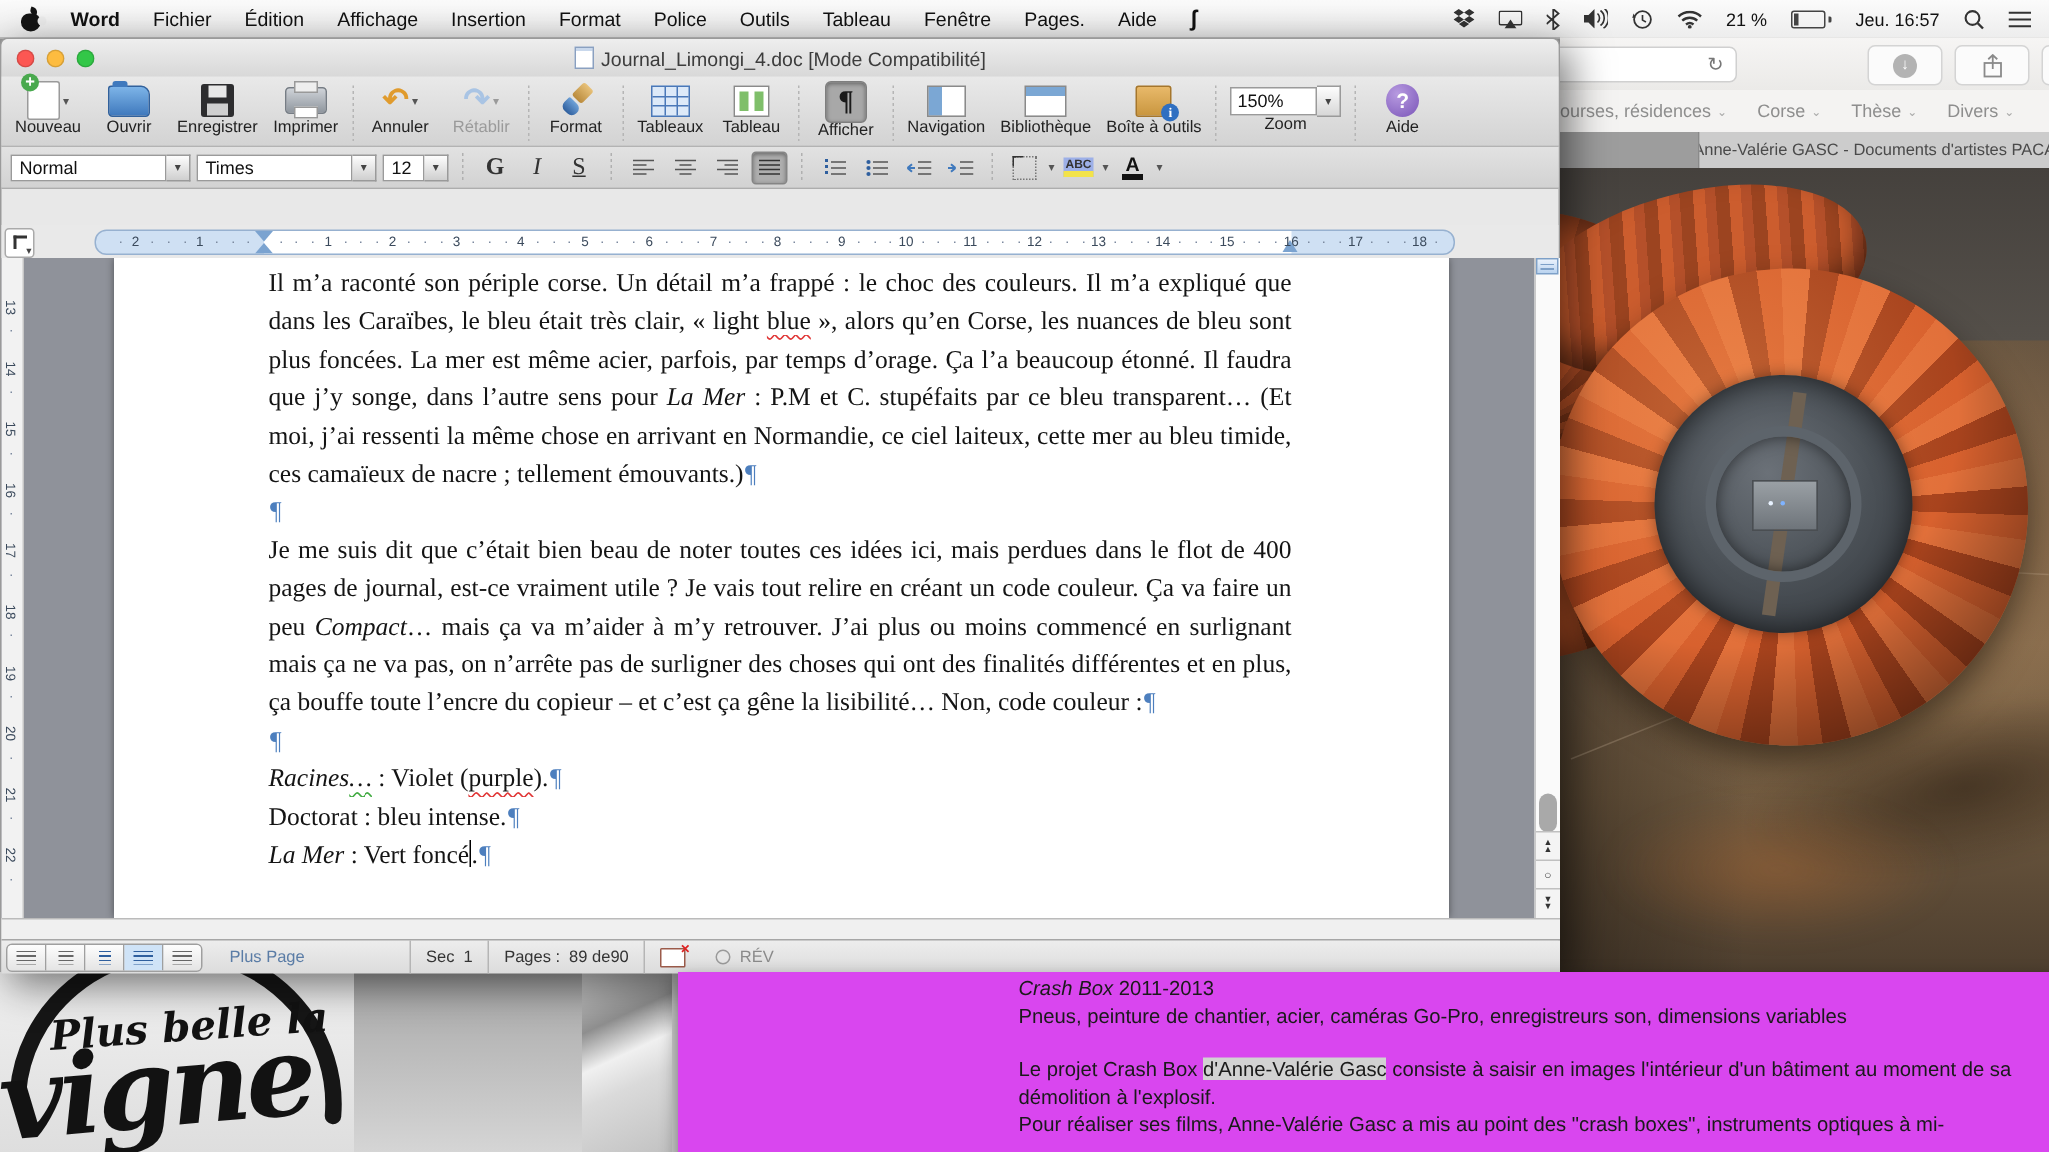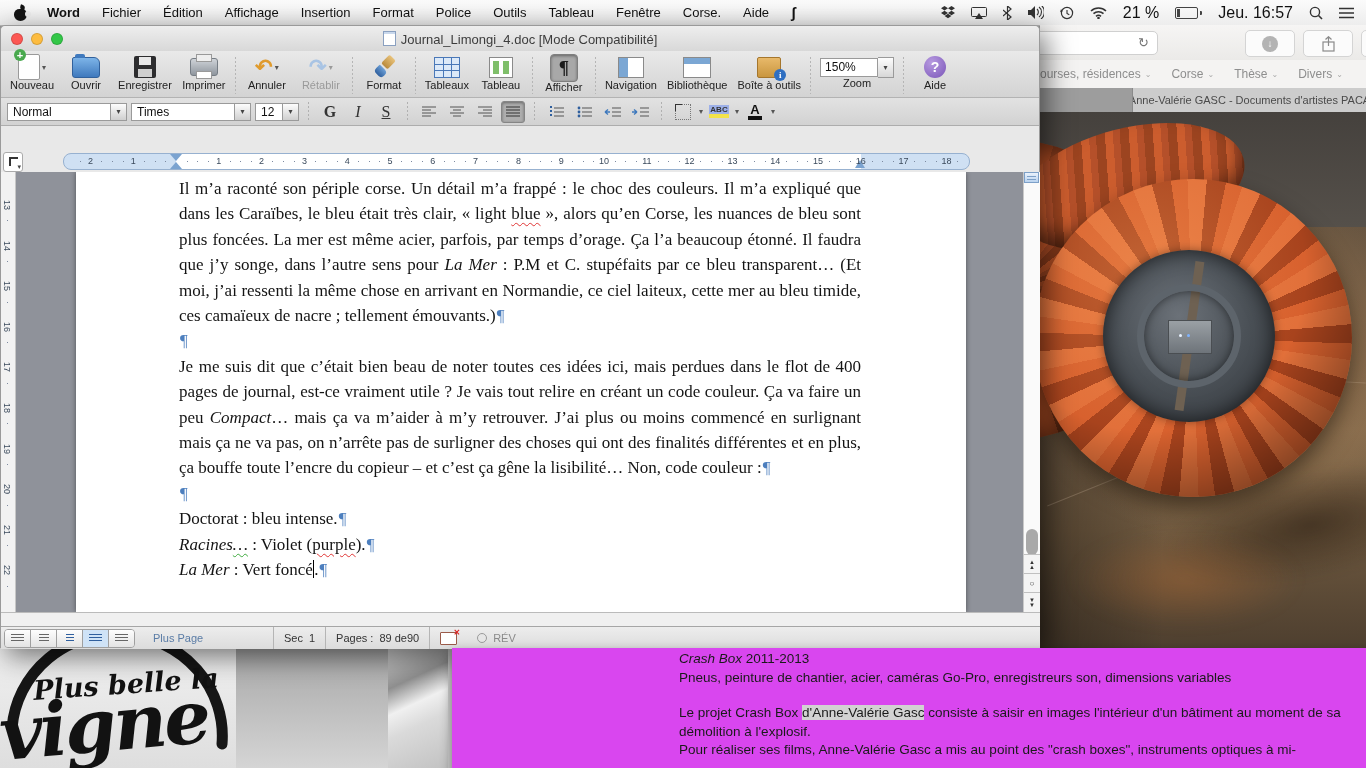--- a/index.html
+++ b/index.html
@@ -10,21 +10,21 @@
   
   #menubar{left:0;top:0;width:1366px;height:25px;background:linear-gradient(#fbfbfb,#ededed);
            border-bottom:1px solid #b9b9b9;display:flex;align-items:center;font-size:13px;color:#111;}
   #menu-left{display:flex;align-items:center;gap:0;padding-left:12px;}
   .menu-item{padding:0 11px;line-height:24px;white-space:nowrap;}
   .menu-item.bold{font-weight:bold;}
   .apple{width:14px;height:16px;position:relative;margin:0 8px 0 2px;}
   .apple .body{position:absolute;left:0;top:4px;width:13px;height:12px;background:#141414;border-radius:42% 42% 50% 50%;}
   .apple .bite{position:absolute;right:-3px;top:6px;width:6px;height:6px;background:#ededed;border-radius:50%;}
   .apple .leaf{position:absolute;left:6px;top:0;width:5px;height:5px;background:#141414;border-radius:0 70% 0 70%;transform:rotate(20deg);}
-  #menu-right{margin-left:auto;display:flex;align-items:center;gap:16px;padding-right:12px;font-size:16px;}
+  #menu-right{margin-left:auto;display:flex;align-items:center;gap:16px;padding-right:12px;font-size:12px;}
   .sicon{display:inline-flex;align-items:center;justify-content:center;}
   .batt{display:inline-flex;align-items:center;gap:2px;}
   .batt .shell{width:21px;height:10px;border:1px solid #444;border-radius:2px;position:relative;}
   .batt .fill{position:absolute;left:1px;top:1px;bottom:1px;width:3px;background:#444;}
   .batt .nub{width:2px;height:4px;background:#444;border-radius:0 1px 1px 0;}
 
   
   #word{left:0;top:25px;width:1040px;height:623px;background:#e8e8e8;border-radius:5px 5px 0 0;
         box-shadow:6px 8px 28px rgba(0,0,0,.55);border:1px solid #9a9a9a;border-bottom:none;box-sizing:border-box;}
   #titlebar{left:0;top:0;width:100%;height:25px;background:linear-gradient(#eeeeee,#d8d8d8);
@@ -238,21 +238,21 @@
     <span class="menu-item bold">Word</span>
         <span class="menu-item">Fichier</span>
         <span class="menu-item">Édition</span>
         <span class="menu-item">Affichage</span>
         <span class="menu-item">Insertion</span>
         <span class="menu-item">Format</span>
         <span class="menu-item">Police</span>
         <span class="menu-item">Outils</span>
         <span class="menu-item">Tableau</span>
         <span class="menu-item">Fenêtre</span>
-        <span class="menu-item">Corse.</span>
+        <span class="menu-item">Pages.</span>
         <span class="menu-item">Aide</span>
       </div>
     <span class="menu-item" style="font-weight:bold;font-size:15px;">ʃ</span>
     <div id="menu-right">
       <span class="sicon">
         <svg width="14" height="13" viewBox="0 0 14 13">
             <path fill="#333" d="M3.5 0L7 2.3 3.5 4.6 0 2.3zM10.5 0L14 2.3l-3.5 2.3L7 2.3zM0 7l3.5-2.3L7 7 3.5 9.3zM10.5 4.7L14 7l-3.5 2.3L7 7zM3.6 10l3.4-2.2L10.4 10 7 12.3z"></path>
           </svg>
       </span>
       <span class="sicon">
@@ -680,22 +680,22 @@
         </div>
     </div>
 
     <div id="docarea" class="abs">
       <div id="page" class="abs">
         <div id="doctext" class="abs">
             <div class="para"><span>Il m’a raconté son périple corse. Un détail m’a frappé : le choc des couleurs. Il m’a expliqué que dans les Caraïbes, le bleu était très clair, « light </span><span class="sq-red">blue</span><span> », alors qu’en Corse, les nuances de bleu sont plus foncées. La mer est même acier, parfois, par temps d’orage. Ça l’a beaucoup étonné. Il faudra que j’y songe, dans l’autre sens pour </span><span class="it">La Mer</span><span> : P.M et C. stupéfaits par ce bleu transparent… (Et moi, j’ai ressenti la même chose en arrivant en Normandie, ce ciel laiteux, cette mer au bleu timide, ces camaïeux de nacre ; tellement émouvants.)</span><span class="pilcrow">¶</span></div>
             <div class="para"><span class="pilcrow">¶</span></div>
             <div class="para"><span>Je me suis dit que c’était bien beau de noter toutes ces idées ici, mais perdues dans le flot de 400 pages de journal, est-ce vraiment utile ? Je vais tout relire en créant un code couleur. Ça va faire un peu </span><span class="it">Compact</span><span>… mais ça va m’aider à m’y retrouver. J’ai plus ou moins commencé en surlignant mais ça ne va pas, on n’arrête pas de surligner des choses qui ont des finalités différentes et en plus, ça bouffe toute l’encre du copieur – et c’est ça gêne la lisibilité… Non, code couleur :</span><span class="pilcrow">¶</span></div>
             <div class="para"><span class="pilcrow">¶</span></div>
+            <div class="para"><span class="it">Racines</span><span class="it sq-green">…</span><span> : Violet (</span><span class="sq-red">purple</span><span>).</span><span class="pilcrow">¶</span></div>
             <div class="para"><span>Doctorat : bleu intense.</span><span class="pilcrow">¶</span></div>
-            <div class="para"><span class="it">Racines</span><span class="it sq-green">…</span><span> : Violet (</span><span class="sq-red">purple</span><span>).</span><span class="pilcrow">¶</span></div>
             <div class="para"><span class="it">La Mer</span><span> : Vert foncé</span><span class="caret"></span><span>.</span><span class="pilcrow">¶</span></div>
           </div>
       </div>
       <div id="vruler" class="abs">
           <span class="vnum" style="top: 28px;">13</span>
           <span class="vdot" style="top: 48.3px;"></span>
           <span class="vnum" style="top: 68.6px;">14</span>
           <span class="vdot" style="top: 88.9px;"></span>
           <span class="vnum" style="top: 109.2px;">15</span>
           <span class="vdot" style="top: 129.5px;"></span>

